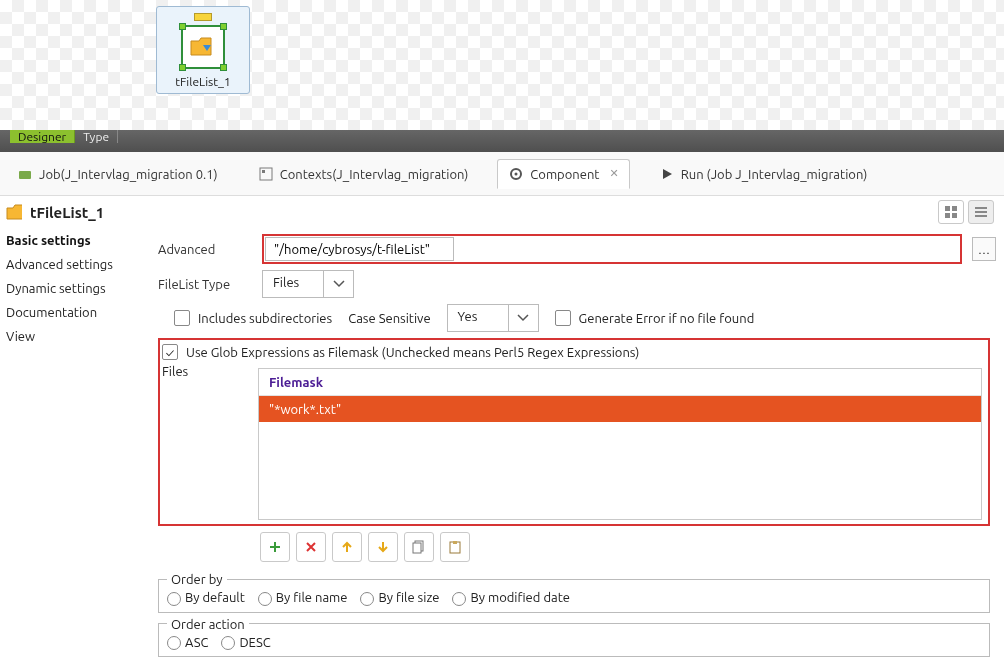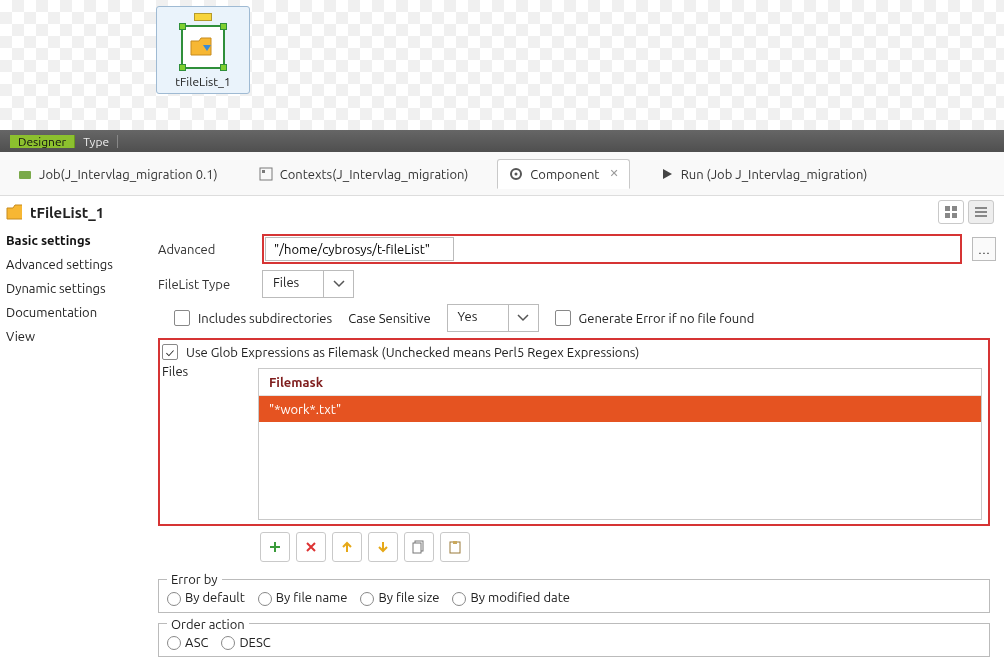--- a/index.html
+++ b/index.html
@@ -61,21 +61,21 @@
   .node-label {
     margin-top: 6px;
     font-size: 12px;
     color: #222;
   }
   
   .mode-bar {
     height: 22px;
     background: linear-gradient(#666,#4f4f4f);
     display: flex;
-    align-items: center;
+    align-items: flex-start;
     color: #eee;
     font-size: 12px;
   }
   .mode-bar .accent { width:10px;background:#9fcc2e;}
   .mode-tab {
     padding: 0 8px;
     display: flex;
     align-items: center;
     border-right: 1px solid #888;
     cursor: pointer;
@@ -206,21 +206,21 @@
   .files-table {
     border:1px solid #c9c9c9;
     margin-top:4px;
     width:calc(100% - 0px);
     height:152px;
     overflow:auto;
     background:#fff;
   }
   .files-table .th {
     padding:6px 10px;
-    color:#7f1d1d;
+    color:#4c1d95;
     font-weight:bold;
     border-bottom:1px solid #e2e2e2;
   }
   .files-table .tr {
     background:#e55321;
     color:#fff;
     padding:6px 10px;
   }
   .tb-toolbar { display:flex; gap:6px; margin-top:6px; margin-bottom:10px;}
   .tb-btn {
@@ -440,21 +440,21 @@
         <div class="tb-btn">
           <svg width="14" height="14">
               <rect x="2" y="2" width="10" height="11" fill="none" stroke="#9a7a3a"></rect>
               <rect x="5" y="1" width="4" height="3" fill="#caa85a"></rect>
             </svg>
         </div>
       </div>
     </div>
 
     <fieldset>
-      <legend>Error by</legend>
+      <legend>Order by</legend>
       <span class="radio-lbl"><span class="radio"></span><span>By default</span></span>
       <span class="radio-lbl"><span class="radio"></span><span>By file name</span></span>
       <span class="radio-lbl"><span class="radio"></span><span>By file size</span></span>
       <span class="radio-lbl"><span class="radio"></span><span>By modified date</span></span>
     </fieldset>
 
     <fieldset>
       <legend>Order action</legend>
       <span class="radio-lbl"><span class="radio"></span><span>ASC</span></span>
       <span class="radio-lbl"><span class="radio"></span><span>DESC</span></span>

